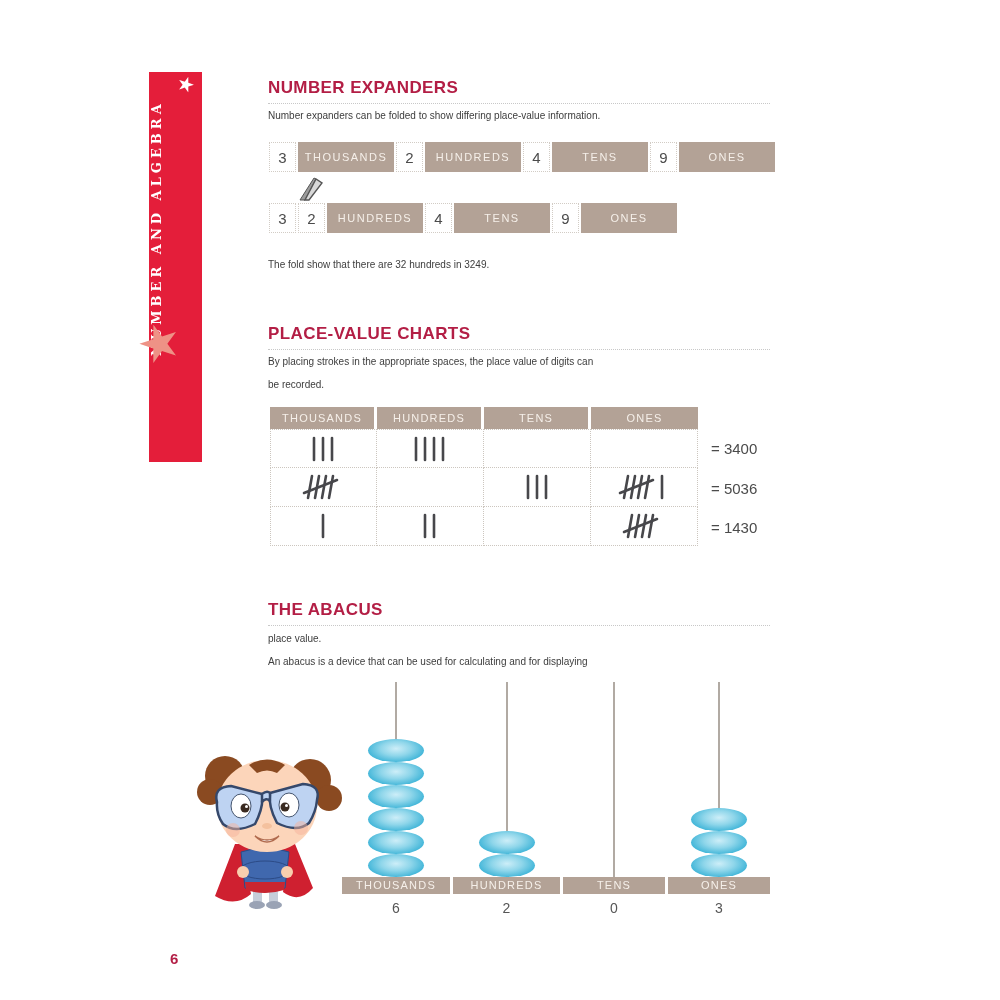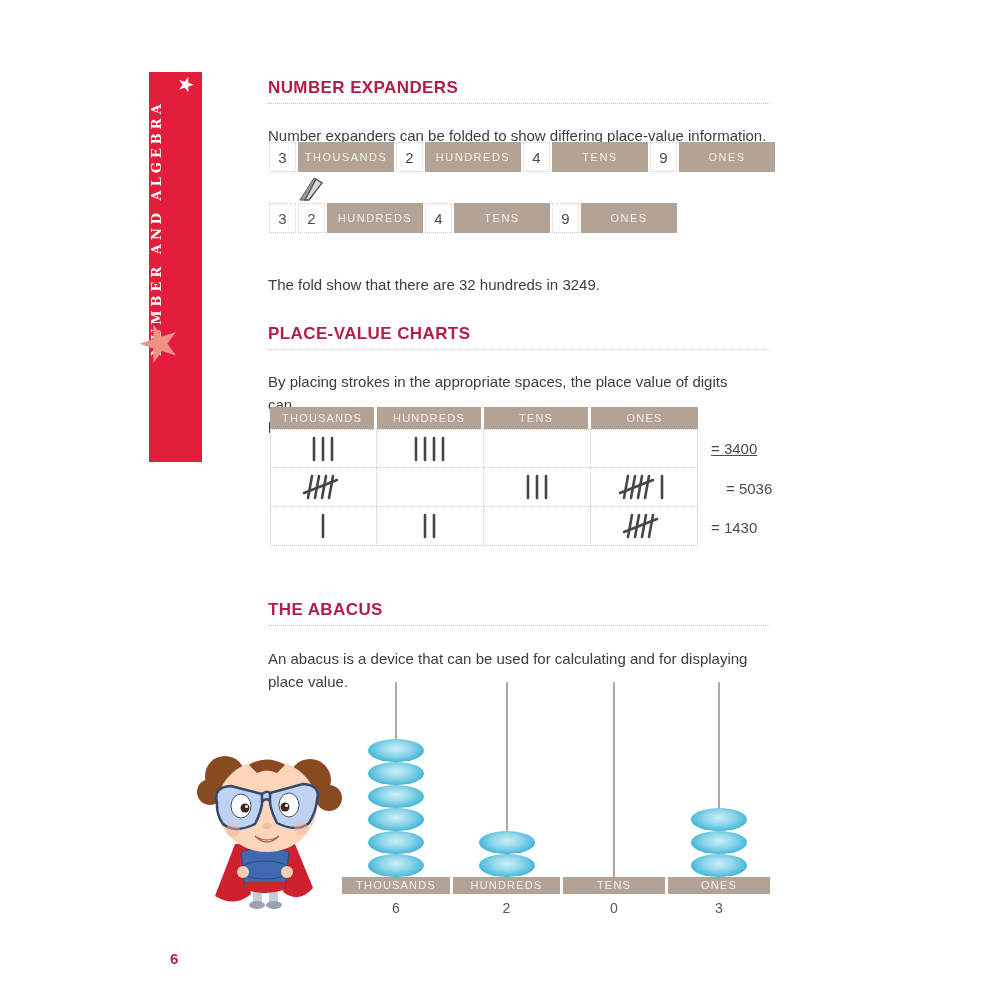--- a/index.html
+++ b/index.html
@@ -19,21 +19,21 @@
     font-family:"DejaVu Serif",serif;font-weight:bold;font-size:13px;letter-spacing:4px;
     color:#fff;text-align:center;}
   .star{position:absolute;line-height:1;}
   .star-top{left:28px;top:2px;font-size:20px;color:#ffffff;transform:rotate(18deg);}
   .star-bottom{left:-12px;top:246px;font-size:50px;color:var(--star_salmon);transform:rotate(-18deg);}
 
   
   .sec-heading{position:absolute;left:268px;width:502px;font-size:17px;font-weight:bold;
     letter-spacing:.4px;color:var(--heading_crimson);
     padding-bottom:5px;border-bottom:1px dotted var(--dotted_gray);}
-  .para{position:absolute;left:268px;width:510px;font-size:15px;color:var(--text_dark);line-height:23px;margin-top:20px;}
+  .para{position:absolute;left:268px;width:510px;font-size:10px;color:var(--text_dark);line-height:23px;}
 
   
   .expander{position:absolute;left:269px;display:flex;gap:2px;height:30px;}
   .cell{display:inline-block;height:30px;line-height:30px;text-align:center;box-sizing:border-box;}
   .cd{width:27px;background:#fff;border:1px dotted #d2ccc5;color:#4b4b4b;font-size:15px;}
   .cl{width:96px;background:var(--cell_tan);color:var(--tan_text);font-size:11px;letter-spacing:1.5px;}
 
   .fold-icon{position:absolute;left:297px;top:175px;width:28px;height:28px;}
 
   
@@ -196,29 +196,29 @@
               <line x1="17" y1="4" x2="13" y2="26"></line>
               <line x1="24" y1="4" x2="20" y2="26"></line>
               <line x1="31" y1="4" x2="27" y2="26"></line>
               <line x1="2" y1="21" x2="35" y2="8"></line>
             </g>
           </svg>
         </div>
       </div>
   </div>
   <div>
-      <div class="eq" style="top: 440px; text-decoration: underline;">= 3400</div>
-      <div class="eq" style="top: 479.5px; margin-left: 15px;">= 5036</div>
+      <div class="eq" style="top: 440px;">= 3400</div>
+      <div class="eq" style="top: 479.5px;">= 5036</div>
       <div class="eq" style="top: 519px;">= 1430</div>
     </div>
 
   <div class="sec-heading" style="top:600px">THE ABACUS</div>
   <div class="para" style="top:627px;width:480px">
+    <div>place value.</div>
     <div>An abacus is a device that can be used for calculating and for displaying</div>
-    <div>place value.</div>
   </div>
 
   <div class="abacus">
       <div class="rod" style="left: 53px;"></div>
       <div class="bead" style="left: 26px; top: 178px;"></div>
       <div class="bead" style="left: 26px; top: 155px;"></div>
       <div class="bead" style="left: 26px; top: 132px;"></div>
       <div class="bead" style="left: 26px; top: 109px;"></div>
       <div class="bead" style="left: 26px; top: 86px;"></div>
       <div class="bead" style="left: 26px; top: 63px;"></div>

